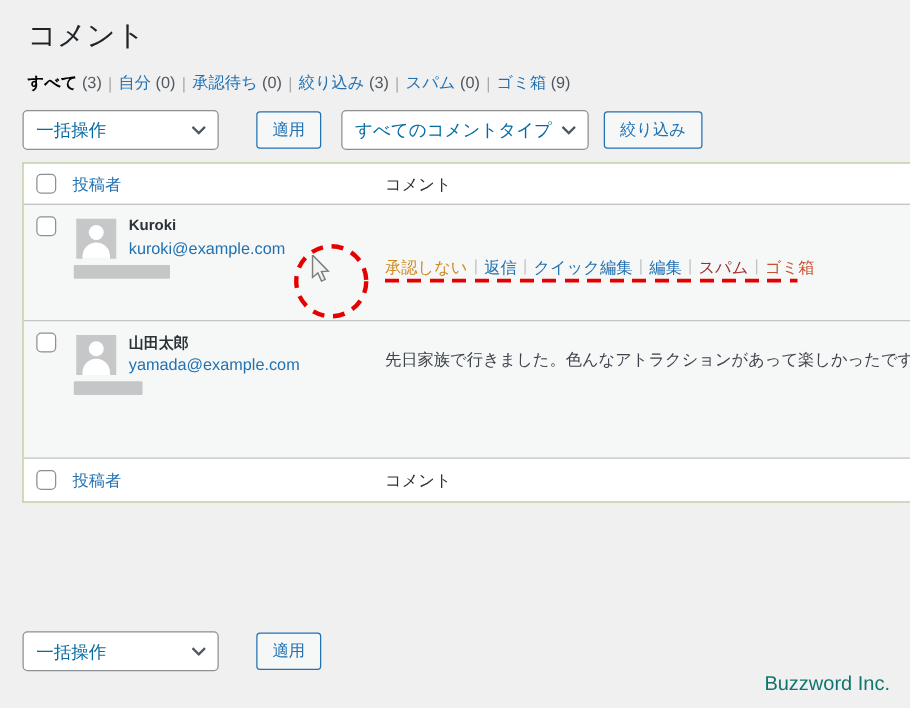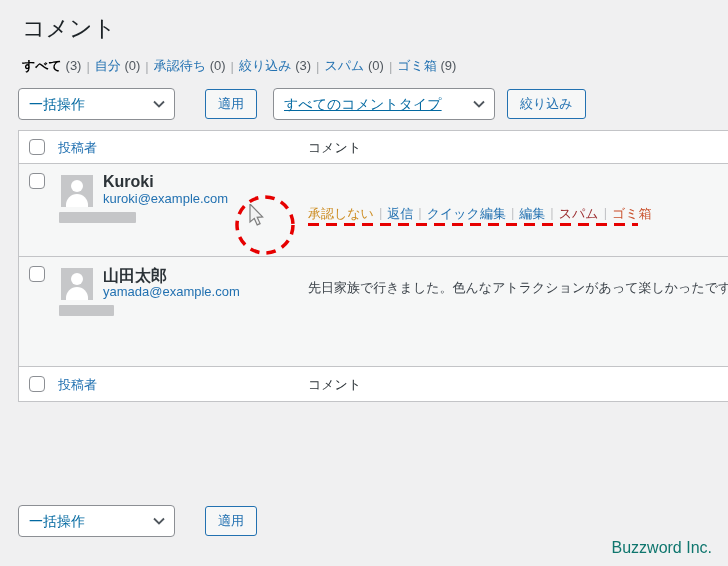--- a/index.html
+++ b/index.html
@@ -30,21 +30,21 @@
   .toolbar.top{ top:88px; }
   .toolbar.bottom{ top:505px; }
   .select{
     position:relative; height:32px; background:#fff;
     border:1px solid #8c8f94; border-radius:4px;
     font-size:14px; color:#0369a1; line-height:30px;
     padding:0 30px 0 10px; cursor:pointer; white-space:nowrap;
   }
   .select .chev{ position:absolute; right:9px; top:11px; }
   .sel-bulk{ width:157px; }
-  .sel-type{ width:222px; margin-left:16px;text-decoration:underline; }
+  .sel-type{ width:198px; margin-left:16px; }
   .button{
     height:30px; margin-top:1px; padding:0 12px;
     background:#f6f7f7; border:1px solid #2271b1; border-radius:3px;
     color:#2271b1; font-size:13px; font-family:inherit; cursor:pointer; white-space:nowrap;
   }
   .btn-apply{ margin-left:30px; }
   .btn-filter{ margin-left:12px; }
 
   
   .list-table{
@@ -81,21 +81,21 @@
   .avatar::before{ 
     content:""; position:absolute; left:10px; top:5px; width:12px; height:12px;
     border-radius:50%; background:#fff;
   }
   .avatar::after{ 
     content:""; position:absolute; left:5px; top:19px; width:22px; height:18px;
     border-radius:11px 11px 0 0; background:#fff;
   }
   .author-name{
     position:absolute; left:84px; top:9px;
-    font-size:16px; font-weight:700; color:#2c3338; white-space:nowrap;
+    font-size:12px; font-weight:700; color:#2c3338; white-space:nowrap;
   }
   .author-email{
     position:absolute; left:84px; top:27px;
     font-size:13px; color:#2271b1; text-decoration:none; cursor:pointer; white-space:nowrap;
   }
   .redacted{
     position:absolute; left:40px; top:48px; height:11px;
     background:#c5c6c8; border-radius:1px;
   }
   .redacted.wide{ width:77px; }

